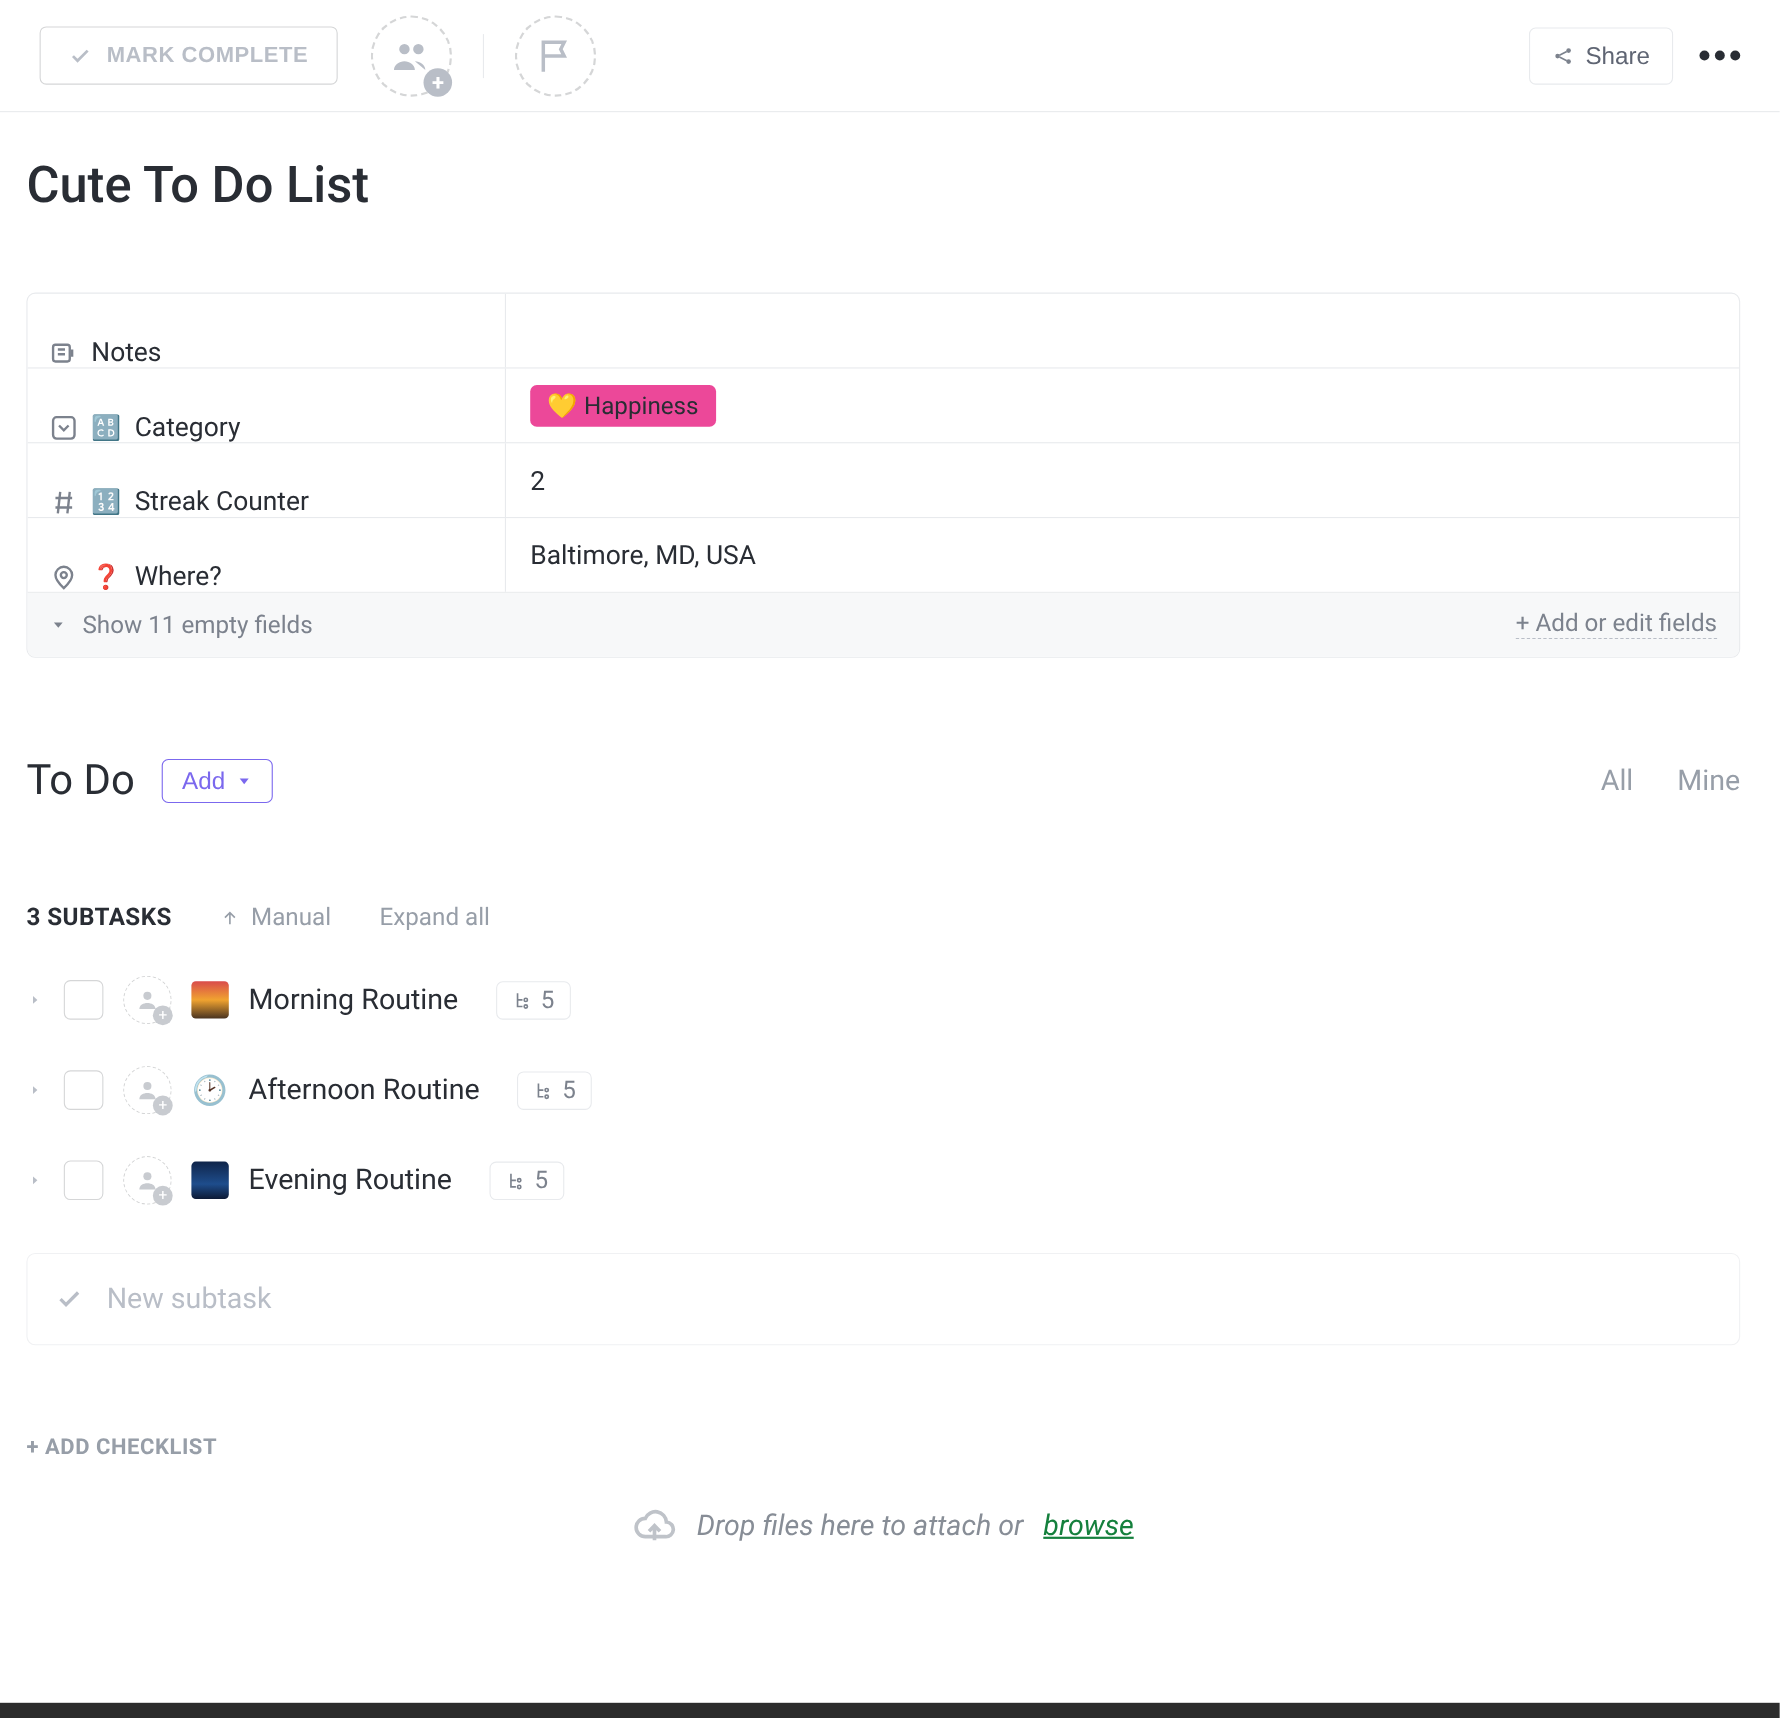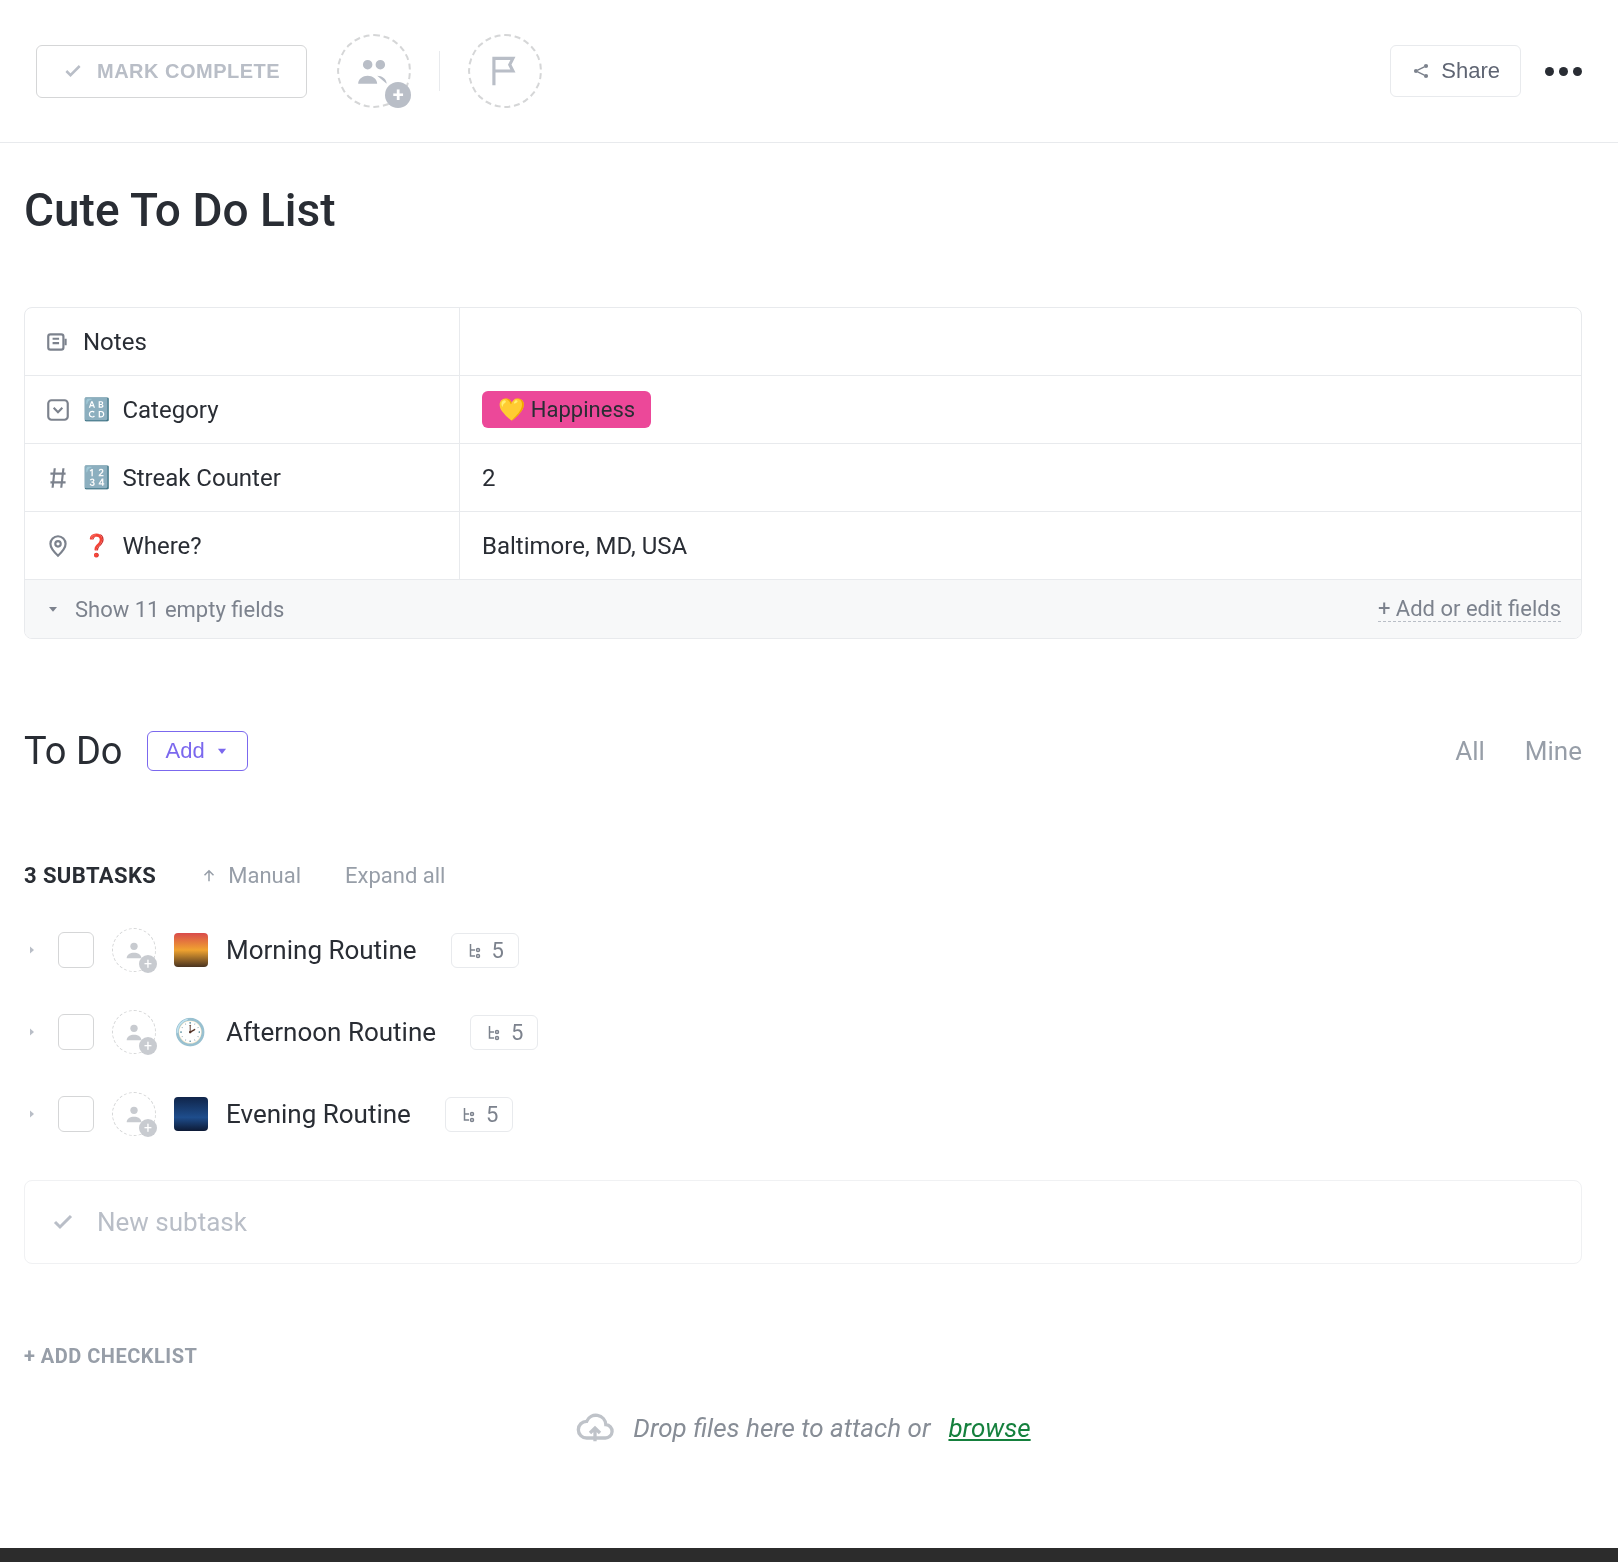--- a/index.html
+++ b/index.html
@@ -1,39 +1,39 @@
 <!DOCTYPE html>
 <html><head>
 <meta charset="utf-8">
 <style>
 * { box-sizing: border-box; margin: 0; padding: 0; }
 body { font-family: -apple-system, BlinkMacSystemFont, "Segoe UI", Roboto, sans-serif; background: #fff; color: #292d34; width: 1618px; height: 1562px; overflow: hidden; position: relative; }
 
 
-.toolbar { display: flex; align-items: center; padding: 30px 36px; border-bottom: 1px solid #e8eaed; height: 143px; }
+.toolbar { display: flex; align-items: center; padding: 30px 36px; border-bottom: 1px solid #e8eaed; height: 102px; }
 .mark-complete-btn { display: inline-flex; align-items: center; gap: 14px; border: 1px solid #d5d6d7; background: #fff; padding: 14px 26px; border-radius: 6px; color: #b9bec7; font-size: 20px; font-weight: 600; letter-spacing: 0.5px; cursor: pointer; }
 .mark-complete-btn svg { width: 20px; height: 20px; stroke: #b9bec7; fill: none; stroke-width: 3; }
 .toolbar-dashed { display:inline-flex; align-items:center; justify-content:center; width:74px; height:74px; border-radius:50%; border:2px dashed #d5d6d7; margin-left: 30px; position: relative; }
 .toolbar-dashed svg { width: 38px; height: 38px; fill: #b9bec7; }
 .toolbar-dashed .plus-badge { position:absolute; right:-2px; bottom:-2px; width:26px; height:26px; border-radius:50%; background:#b9bec7; display:flex; align-items:center; justify-content:center; color:#fff; font-size:20px; font-weight:700; line-height:1; }
 .toolbar-sep { width:1px; height:40px; background:#e8eaed; margin: 0 28px; }
 .toolbar-spacer { flex: 1; }
 .share-btn { display:inline-flex; align-items:center; gap:10px; border:1px solid #e8eaed; background:#fff; padding: 12px 20px; border-radius:6px; color:#5f6573; font-size:22px; cursor:pointer; }
 .share-btn svg { width:20px; height:20px; fill:#7c828d; }
 .more-menu { margin-left: 24px; cursor:pointer; display:flex; gap:5px; align-items:center; }
 .more-menu span { width:9px; height:9px; border-radius:50%; background:#292d34; display:inline-block; }
 
 .content { padding: 40px 36px 0 24px; }
 .page-title { font-size: 46px; font-weight: 500; color:#292d34; margin-bottom: 70px; }
 
 
 .fields-table { border: 1px solid #e8eaed; border-radius: 8px; overflow: hidden; }
 .field-row { display:flex; border-bottom:1px solid #e8eaed; min-height: 68px; align-items: stretch; }
 .fields-table .field-row:last-of-type { border-bottom: none; }
-.field-label { width: 435px; display:flex; align-items:center; gap: 12px; padding: 0 20px; border-right:1px solid #e8eaed; color:#292d34; font-size:24px; }
+.field-label { width: 435px; display:flex; align-items:flex-end; gap: 12px; padding: 0 20px; border-right:1px solid #e8eaed; color:#292d34; font-size:24px; }
 .field-label .icon-slot { width:26px; height:26px; display:inline-flex; align-items:center; justify-content:center; color:#7c828d; }
 .field-label .emoji { font-size: 22px; }
 .field-value { flex:1; display:flex; align-items:center; padding: 0 22px; font-size:24px; color:#292d34; }
 .pill { display:inline-flex; align-items:flex-end; gap:8px; background:#ec4899; border-radius:6px; padding: 6px 16px; font-size:22px; color:#292d34; }
 
 .fields-footer { display:flex; align-items:center; justify-content:space-between; padding: 16px 20px; background:#f7f8f9; color:#7c828d; font-size:22px; }
 .fields-footer .left { display:flex; align-items:center; gap:14px; cursor:pointer; }
 .fields-footer .left svg { width:16px; height:16px; fill:#7c828d; }
 .add-edit-fields { color:#7c828d; border-bottom: 1px dashed #b9bec7; cursor:pointer; }
 

